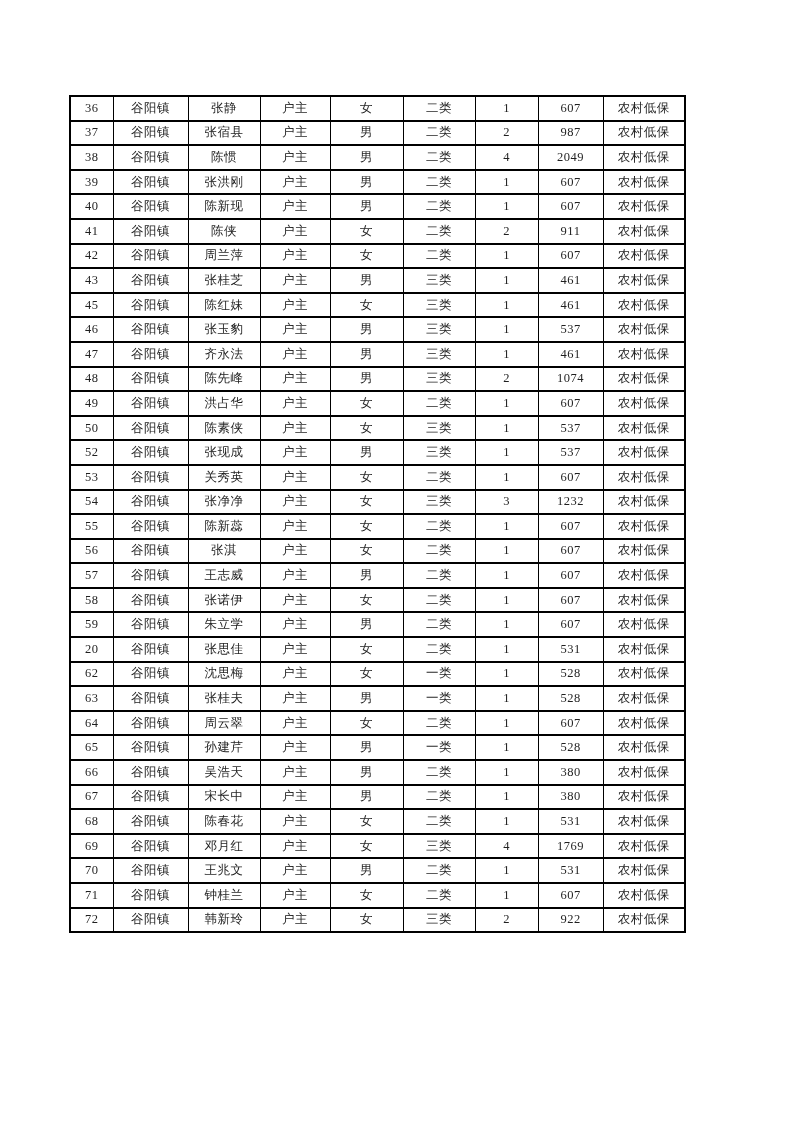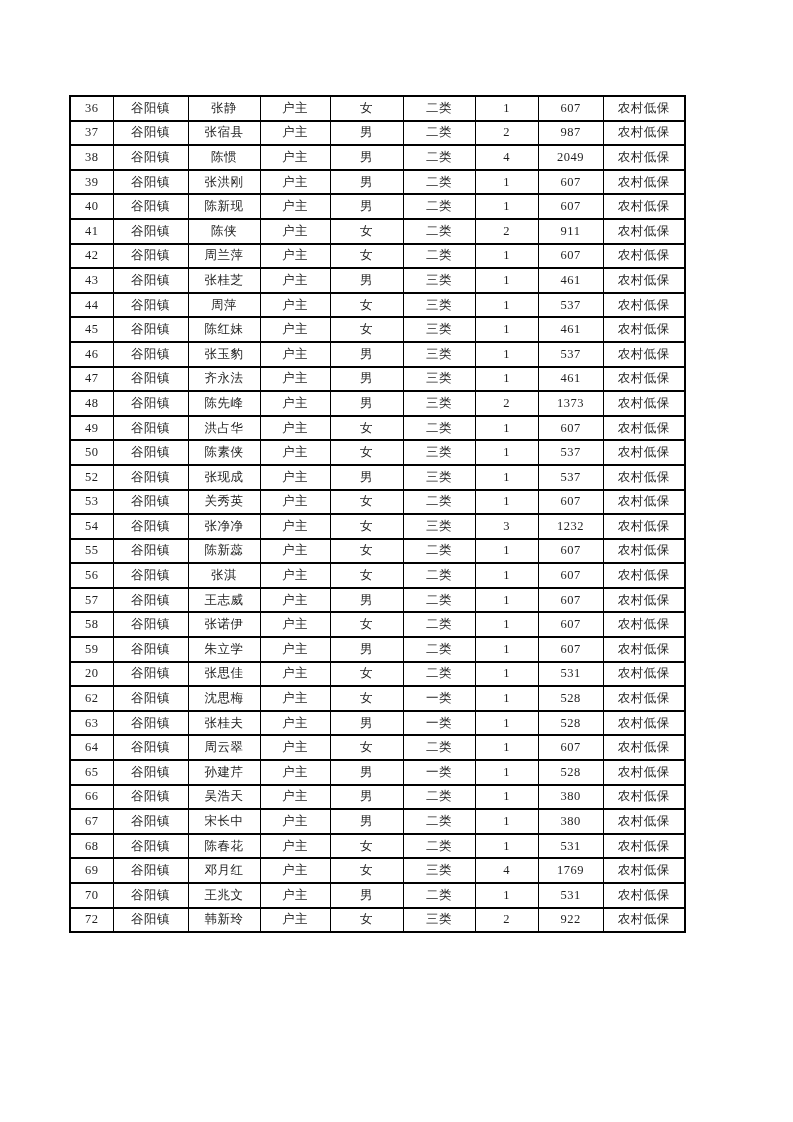--- a/index.html
+++ b/index.html
@@ -148,72 +148,61 @@
           <td>谷阳镇</td>
           <td>张桂芝</td>
           <td>户主</td>
           <td>男</td>
           <td>三类</td>
           <td>1</td>
           <td>461</td>
           <td>农村低保</td>
         </tr>
         <tr>
-          <td>44</td>
-          <td>谷阳镇</td>
-          <td>周萍</td>
-          <td>户主</td>
-          <td>女</td>
+          <td>45</td>
+          <td>谷阳镇</td>
+          <td>陈红妹</td>
+          <td>户主</td>
+          <td>女</td>
+          <td>三类</td>
+          <td>1</td>
+          <td>461</td>
+          <td>农村低保</td>
+        </tr>
+        <tr>
+          <td>46</td>
+          <td>谷阳镇</td>
+          <td>张玉豹</td>
+          <td>户主</td>
+          <td>男</td>
           <td>三类</td>
           <td>1</td>
           <td>537</td>
           <td>农村低保</td>
         </tr>
         <tr>
-          <td>45</td>
-          <td>谷阳镇</td>
-          <td>陈红妹</td>
-          <td>户主</td>
-          <td>女</td>
+          <td>47</td>
+          <td>谷阳镇</td>
+          <td>齐永法</td>
+          <td>户主</td>
+          <td>男</td>
           <td>三类</td>
           <td>1</td>
           <td>461</td>
           <td>农村低保</td>
         </tr>
         <tr>
-          <td>46</td>
-          <td>谷阳镇</td>
-          <td>张玉豹</td>
-          <td>户主</td>
-          <td>男</td>
-          <td>三类</td>
-          <td>1</td>
-          <td>537</td>
-          <td>农村低保</td>
-        </tr>
-        <tr>
-          <td>47</td>
-          <td>谷阳镇</td>
-          <td>齐永法</td>
-          <td>户主</td>
-          <td>男</td>
-          <td>三类</td>
-          <td>1</td>
-          <td>461</td>
-          <td>农村低保</td>
-        </tr>
-        <tr>
           <td>48</td>
           <td>谷阳镇</td>
           <td>陈先峰</td>
           <td>户主</td>
           <td>男</td>
           <td>三类</td>
           <td>2</td>
-          <td>1373</td>
+          <td>1074</td>
           <td>农村低保</td>
         </tr>
         <tr>
           <td>49</td>
           <td>谷阳镇</td>
           <td>洪占华</td>
           <td>户主</td>
           <td>女</td>
           <td>二类</td>
           <td>1</td>
@@ -420,20 +409,31 @@
         </tr>
         <tr>
           <td>70</td>
           <td>谷阳镇</td>
           <td>王兆文</td>
           <td>户主</td>
           <td>男</td>
           <td>二类</td>
           <td>1</td>
           <td>531</td>
+          <td>农村低保</td>
+        </tr>
+        <tr>
+          <td>71</td>
+          <td>谷阳镇</td>
+          <td>钟桂兰</td>
+          <td>户主</td>
+          <td>女</td>
+          <td>二类</td>
+          <td>1</td>
+          <td>607</td>
           <td>农村低保</td>
         </tr>
         <tr>
           <td>72</td>
           <td>谷阳镇</td>
           <td>韩新玲</td>
           <td>户主</td>
           <td>女</td>
           <td>三类</td>
           <td>2</td>

